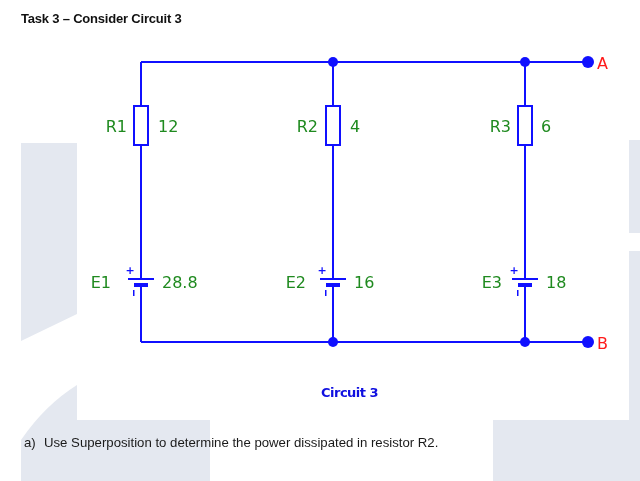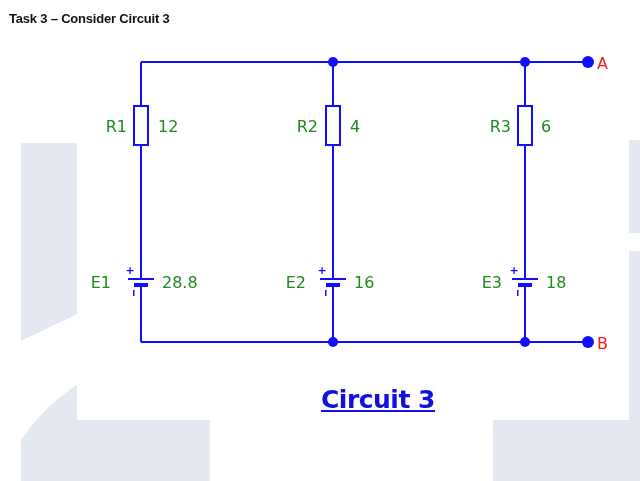--- a/index.html
+++ b/index.html
@@ -1,20 +1,20 @@
 <!DOCTYPE html>
 <html><head>
   <meta charset="utf-8">
   <style>
     html, body { margin: 0; padding: 0; }
     body { width: 640px; height: 481px; background: #ffffff; position: relative; overflow: hidden; font-family: "Liberation Sans", sans-serif; }
     #bg { position: absolute; left: 0; top: 0; width: 640px; height: 481px; }
     #circuit { position: absolute; left: 0; top: 0; width: 640px; height: 481px; }
-    .task-title { position: absolute; left: 9px; top: 11px; font-size: 13px; font-weight: bold; color: #111; letter-spacing: -0.2px; }
-    .circuit-caption { position: absolute; left: 321px; top: 385px; font-size: 25px; font-weight: bold; color: #1010e0; font-family: "DejaVu Sans", sans-serif; letter-spacing: -0.5px; text-decoration: underline; }
+    .task-title { position: absolute; left: 21px; top: 11px; font-size: 13px; font-weight: bold; color: #111; letter-spacing: -0.2px; }
+    .circuit-caption { position: absolute; left: 321px; top: 385px; font-size: 13px; font-weight: bold; color: #1010e0; font-family: "DejaVu Sans", sans-serif; letter-spacing: -0.5px; }
     .questions { position: absolute; left: 24px; top: 433px; margin: 0; padding: 0; list-style: none; font-size: 13.2px; color: #1a1a1a; }
     .questions li { height: 19px; line-height: 19px; white-space: nowrap; }
     .questions .marker { display: inline-block; width: 20px; }
     .lbl { font-family: "DejaVu Sans", sans-serif; font-size: 16px; fill: #1f8a1f; }
     .term { font-family: "DejaVu Sans", sans-serif; font-size: 16px; fill: #ff1a1a; }
     .pm { font-family: "DejaVu Sans", sans-serif; font-size: 11px; fill: #1010ff; font-weight: bold; }
   </style>
 </head>
 <body>
 
@@ -90,13 +90,16 @@
   <text class="lbl" x="502" y="288" text-anchor="end">E3</text>
   <text class="lbl" x="546" y="288">18</text>
 
   <text class="term" x="597" y="69">A</text>
   <text class="term" x="597" y="349">B</text>
 </svg>
 
 <div class="circuit-caption">Circuit 3</div>
 
 <ol class="questions">
+  <li>
+    <span class="marker">a)</span><span>Use Superposition to determine the power dissipated in resistor R2.</span>
+  </li>
 </ol>
 
 </body></html>

